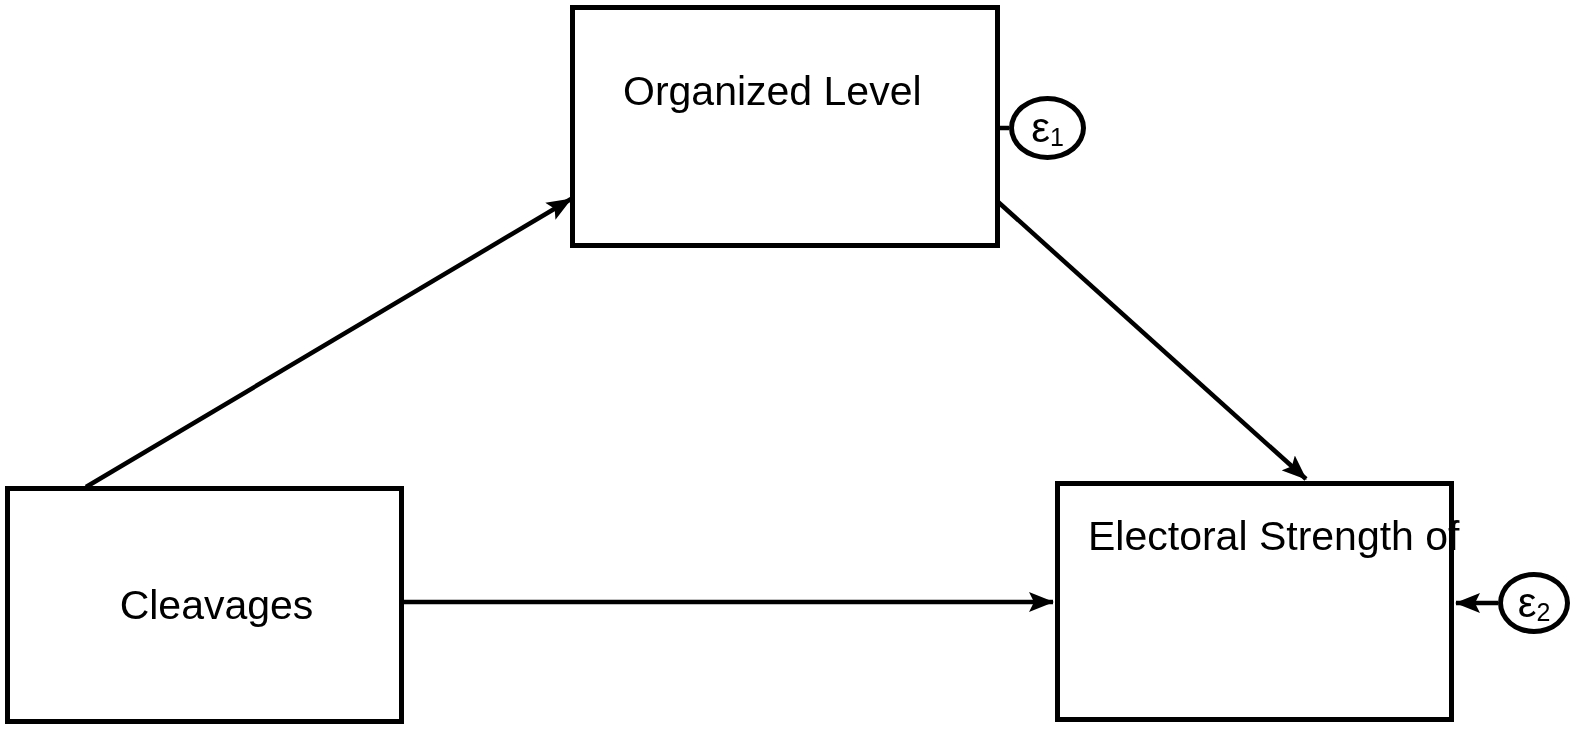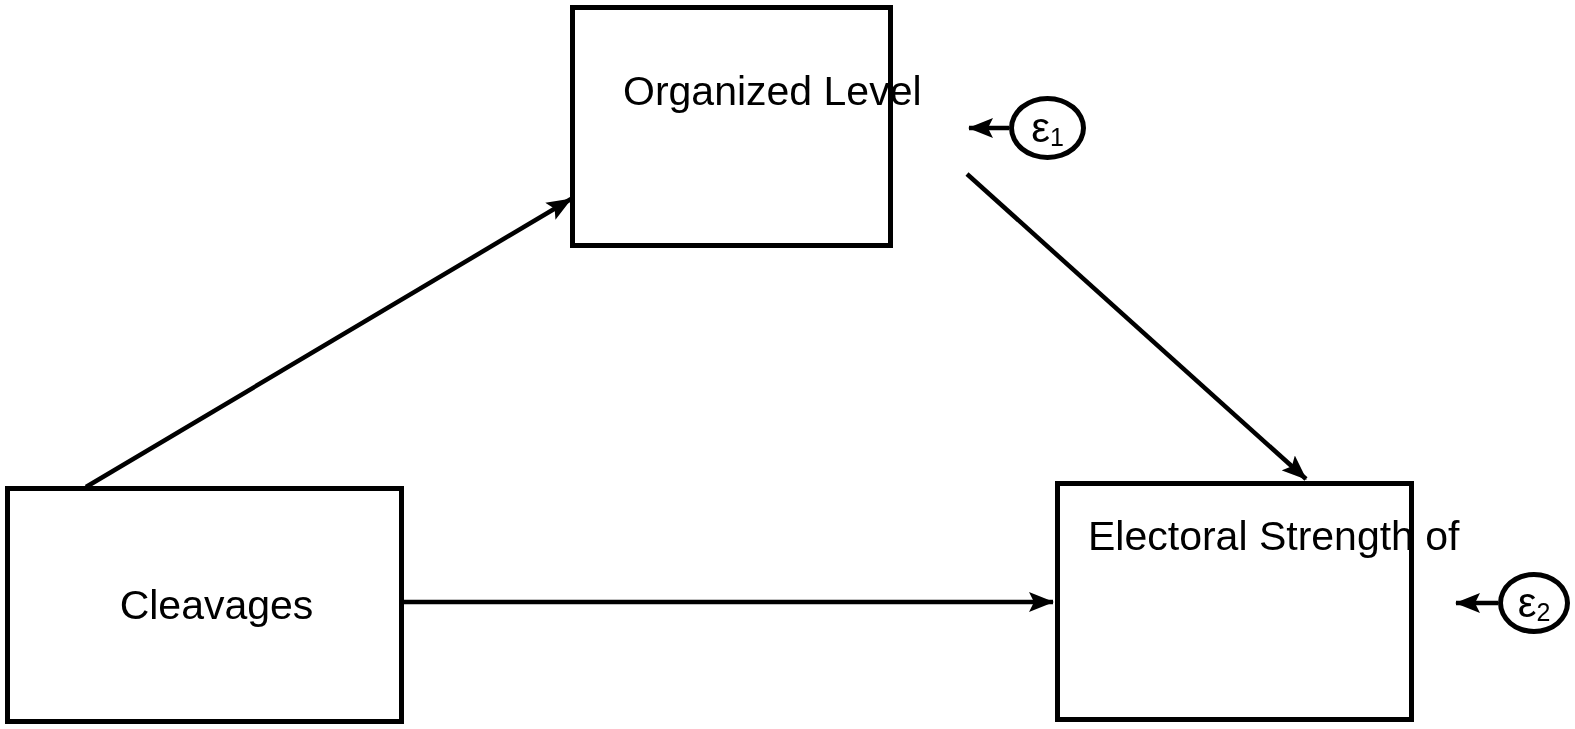--- a/index.html
+++ b/index.html
@@ -30,25 +30,25 @@
     background: #ffffff;
     border: 5px solid #000000;
     color: #000000;
     font-size: 41px;
     line-height: 40px;
     letter-spacing: 0px;
     white-space: nowrap;
     padding-left: 24px;
   }
   .node-organized {
-    left: 570px; top: 5px; width: 323px; height: 243px;
+    left: 570px; top: 5px; width: 430px; height: 243px;
     padding: 61px 0 0 48px;
   }
   .node-electoral {
-    left: 1055px; top: 481px; width: 359px; height: 241px;
+    left: 1055px; top: 481px; width: 399px; height: 241px;
     padding: 30px 0 0 28px;
   }
   .node-cleavages {
     left: 5px; top: 486px; width: 399px; height: 238px;
     display: flex; align-items: center; justify-content: center;
   }
   .eps {
     position: absolute;
     box-sizing: border-box;
     background: #ffffff;

